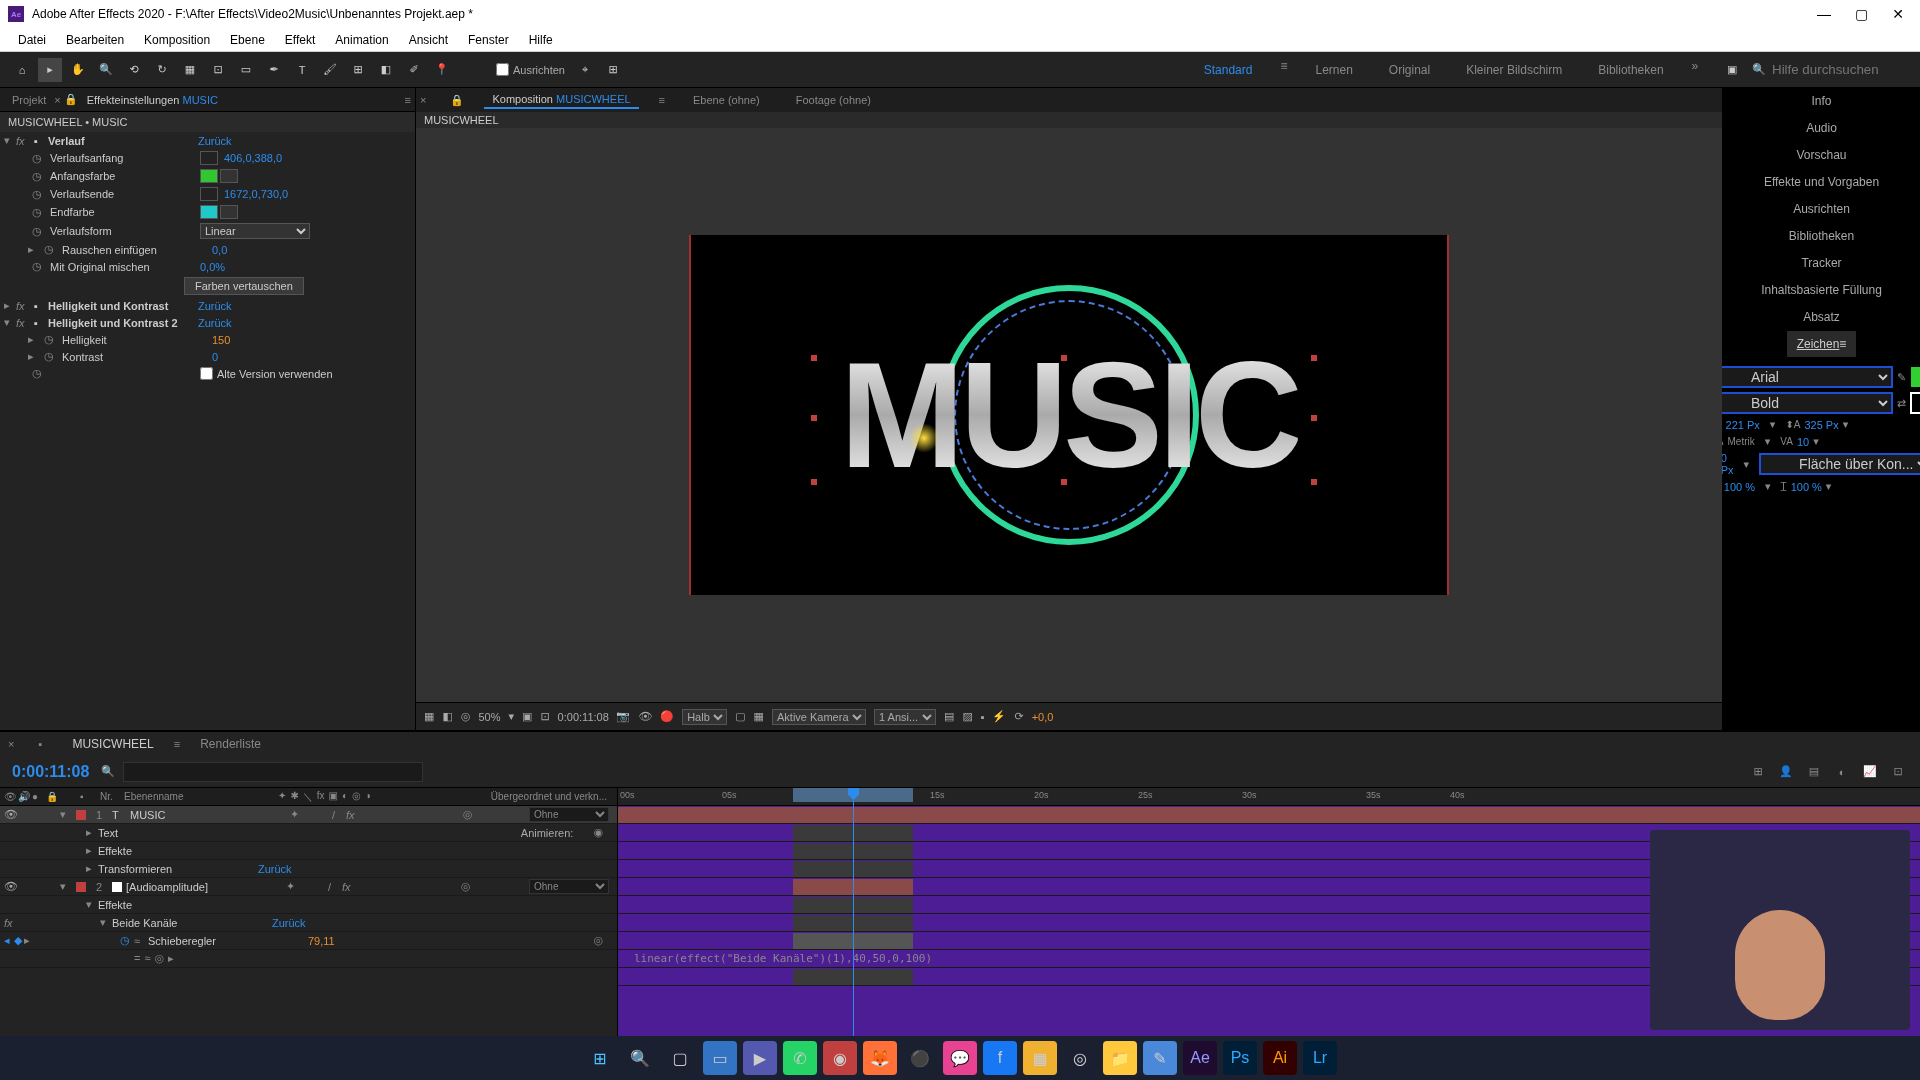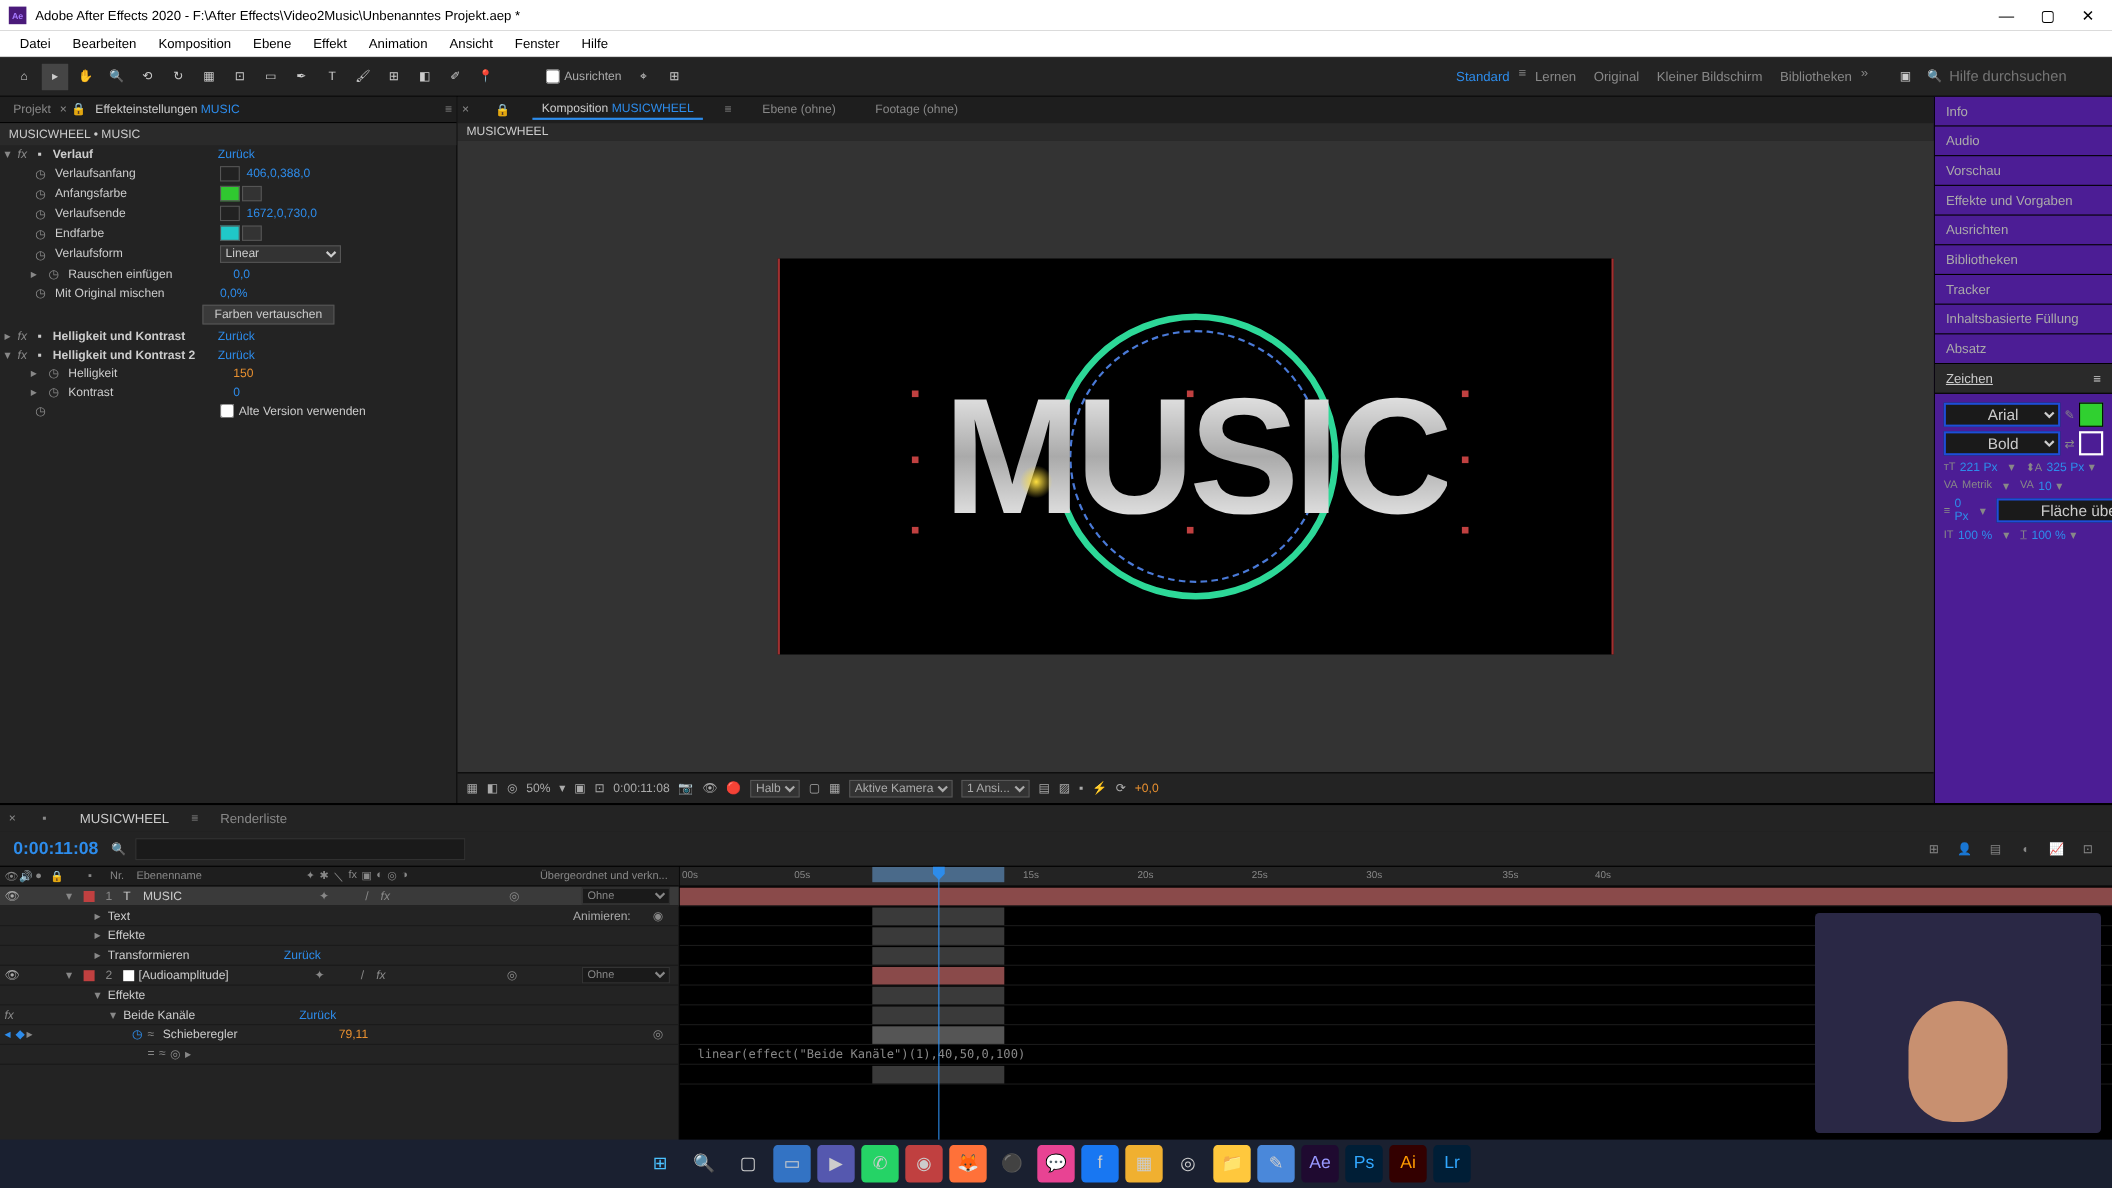--- a/index.html
+++ b/index.html
@@ -13,21 +13,21 @@
 .titlebar .win-btn { font-size: 14px; cursor: pointer; }
 
 
 .menubar { height: 24px; background: #fff; display: flex; align-items: center; padding: 0 8px; color: #000; font-size: 12px; border-bottom: 1px solid #ccc; }
 .menubar .menu-item { padding: 0 10px; cursor: pointer; }
 
 
 .toolbar { height: 36px; background: #232323; display: flex; align-items: center; padding: 0 8px; border-bottom: 1px solid #000; }
 .toolbar .tool { width: 24px; height: 24px; display: flex; align-items: center; justify-content: center; margin: 0 2px; color: #ccc; cursor: pointer; }
 .toolbar .tool.active { background: #454545; }
-.toolbar .workspace-tabs { margin-left: auto; display: flex; font-size: 12px; }
+.toolbar .workspace-tabs { margin-left: auto; display: flex; gap: 20px; font-size: 12px; }
 .toolbar .workspace-tab { color: #888; padding: 4px 8px; cursor: pointer; }
 .toolbar .workspace-tab.active { color: #2d8ceb; }
 .toolbar .search-help { margin-left: 20px; display: flex; align-items: center; gap: 6px; color: #888; }
 .toolbar .search-input { background: transparent; border: none; color: #888; width: 140px; }
 
 
 .main { display: flex; height: calc(100% - 88px - 350px); }
 
 
 .left-panel { width: 416px; background: #232323; border-right: 1px solid #000; display: flex; flex-direction: column; }
@@ -68,21 +68,21 @@
 .circle-ring2 { position: absolute; inset: 15px; border: 2px dashed #4a7ad8; border-radius: 50%; }
 .sel-handle { position: absolute; width: 6px; height: 6px; background: #c04040; }
 .cursor-highlight { position: absolute; width: 30px; height: 30px; border-radius: 50%; background: radial-gradient(circle, #ffe040 0%, rgba(255,224,64,0) 70%); }
 
 .viewer-controls { height: 28px; background: #232323; display: flex; align-items: center; padding: 0 8px; gap: 8px; border-top: 1px solid #000; }
 .viewer-controls .ctrl { color: #aaa; font-size: 11px; cursor: pointer; }
 .viewer-controls select { background: #333; border: 1px solid #555; color: #ccc; font-size: 11px; }
 .viewer-controls .orange { color: #e89030; }
 
 
-.right-panel { width: 162px; background: #4c1d95; border-left: 1px solid #000; display: flex; flex-direction: column; }
+.right-panel { width: 198px; background: #000000; border-left: 1px solid #000; display: flex; flex-direction: column; align-items: center; }
 .right-section { border-bottom: 1px solid #000; padding: 6px 10px; font-size: 12px; color: #aaa; cursor: pointer; }
 .right-section.expanded { background: #2a2a2a; color: #ccc; text-decoration: underline; }
 .char-panel { padding: 8px; }
 .char-row { display: flex; align-items: center; gap: 4px; margin-bottom: 4px; }
 .char-row select { background: #1a1a1a; border: 2px solid #1d4ed8; color: #ccc; font-size: 14px; flex: 1; padding-left: 34px; }
 .char-swatch { width: 22px; height: 22px; background: #30d030; border: 1px solid #000; }
 .char-val { color: #2d8ceb; font-size: 11px; }
 .char-label { color: #888; font-size: 10px; }
 
 
@@ -104,21 +104,21 @@
 .tl-eye { width: 14px; color: #aaa; }
 .tl-color { width: 10px; height: 10px; background: #c04040; margin: 0 4px; }
 .tl-num { width: 18px; text-align: center; color: #888; }
 .tl-type-icon { width: 14px; margin: 0 4px; }
 .tl-layer-name { flex: 0 0 160px; }
 .tl-twirl { width: 12px; color: #888; }
 .tl-prop-val { color: #2d8ceb; }
 .tl-prop-val.orange { color: #e89030; }
 .tl-parent-sel { background: #1a1a1a; border: 1px solid #333; color: #888; font-size: 10px; width: 80px; margin-left: auto; margin-right: 4px; }
 
-.tl-right { flex: 1; background: #000000; position: relative; }
+.tl-right { flex: 1; background: #4c1d95; position: relative; }
 .tl-ruler { height: 18px; background: #232323; border-bottom: 1px solid #000; display: flex; position: relative; }
 .tl-tick { position: absolute; top: 2px; font-size: 9px; color: #888; }
 .tl-workarea { position: absolute; top: 0; height: 14px; background: #4a6a8a; }
 .tl-playhead { position: absolute; top: 0; bottom: 0; width: 1px; background: #2d8ceb; }
 .tl-playhead-head { position: absolute; top: -2px; left: -5px; width: 11px; height: 14px; background: #2d8ceb; clip-path: polygon(0 0, 100% 0, 100% 60%, 50% 100%, 0 60%); }
 .tl-track { height: 18px; border-bottom: 1px solid #1a1a1a; position: relative; }
 .tl-bar { position: absolute; top: 1px; height: 16px; background: #8a4a4a; }
 .tl-bar.gray { background: #3a3a3a; }
 .tl-expr-text { position: absolute; font-family: monospace; font-size: 11px; color: #888; padding: 2px 6px; }
 

